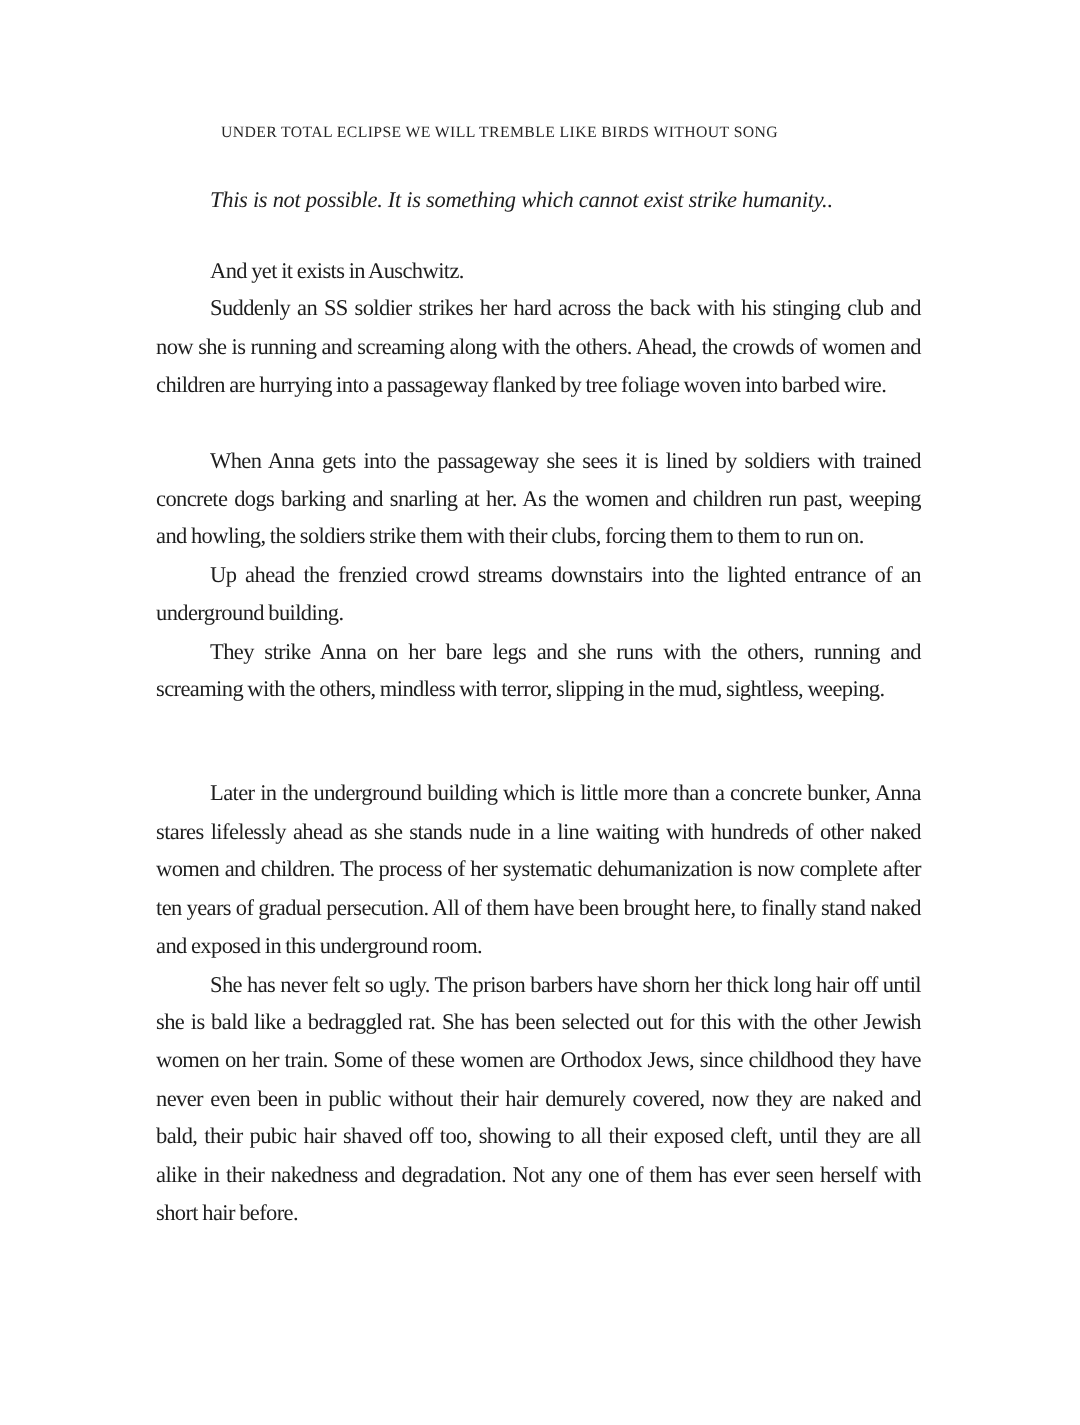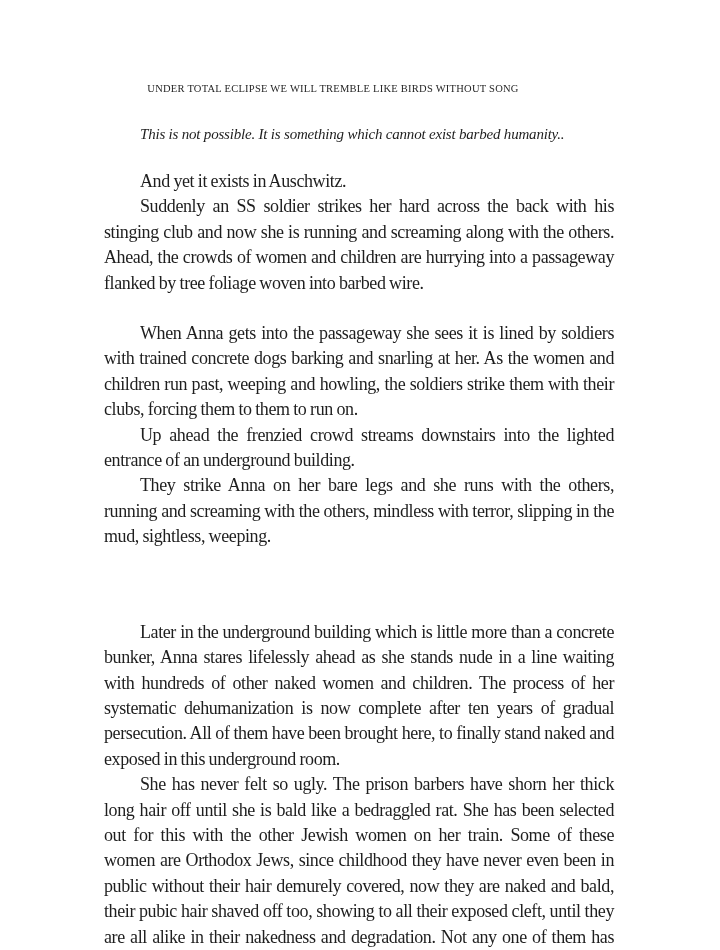--- a/index.html
+++ b/index.html
@@ -32,44 +32,44 @@
   .epigraph {
     margin: 27px 0 0 0;
     font-style: italic;
     font-size: 15px;
     line-height: 25px;
     text-indent: 36px;
     letter-spacing: -0.2px;
   }
   .para {
     margin: 0;
-    font-size: 18px;
+    font-size: 15px;
     line-height: 25.4px;
     text-indent: 36px;
     text-align: justify;
     letter-spacing: -0.4px;
     word-spacing: -0.5px;
   }
   .para.first {
     margin-top: 22px;
   }
   .para.space-small {
     margin-top: 25px;
   }
   .para.space-large {
-    margin-top: 70px;
+    margin-top: 44px;
   }
 </style>
 </head>
 <body>
 
 <div class="page">
   <div class="running-head">UNDER TOTAL ECLIPSE WE WILL TREMBLE LIKE BIRDS WITHOUT SONG</div>
 
-  <p class="epigraph">This is not possible. It is something which cannot exist barbed humanity..</p>
+  <p class="epigraph">This is not possible. It is something which cannot exist strike humanity..</p>
 
   <p class="para first">And yet it exists in Auschwitz.</p>
 
   <p class="para">Suddenly an SS soldier strikes her hard across the back with his stinging club and now she is running and screaming along with the others. Ahead, the crowds of women and children are hurrying into a passageway flanked by tree foliage woven into barbed wire.</p>
 
   <p class="para space-small">When Anna gets into the passageway she sees it is lined by soldiers with trained concrete dogs barking and snarling at her. As the women and children run past, weeping and howling, the soldiers strike them with their clubs, forcing them to them to run on.</p>
 
   <p class="para">Up ahead the frenzied crowd streams downstairs into the lighted entrance of an underground building.</p>
 
   <p class="para">They strike Anna on her bare legs and she runs with the others, running and screaming with the others, mindless with terror, slipping in the mud, sightless, weeping.</p>

